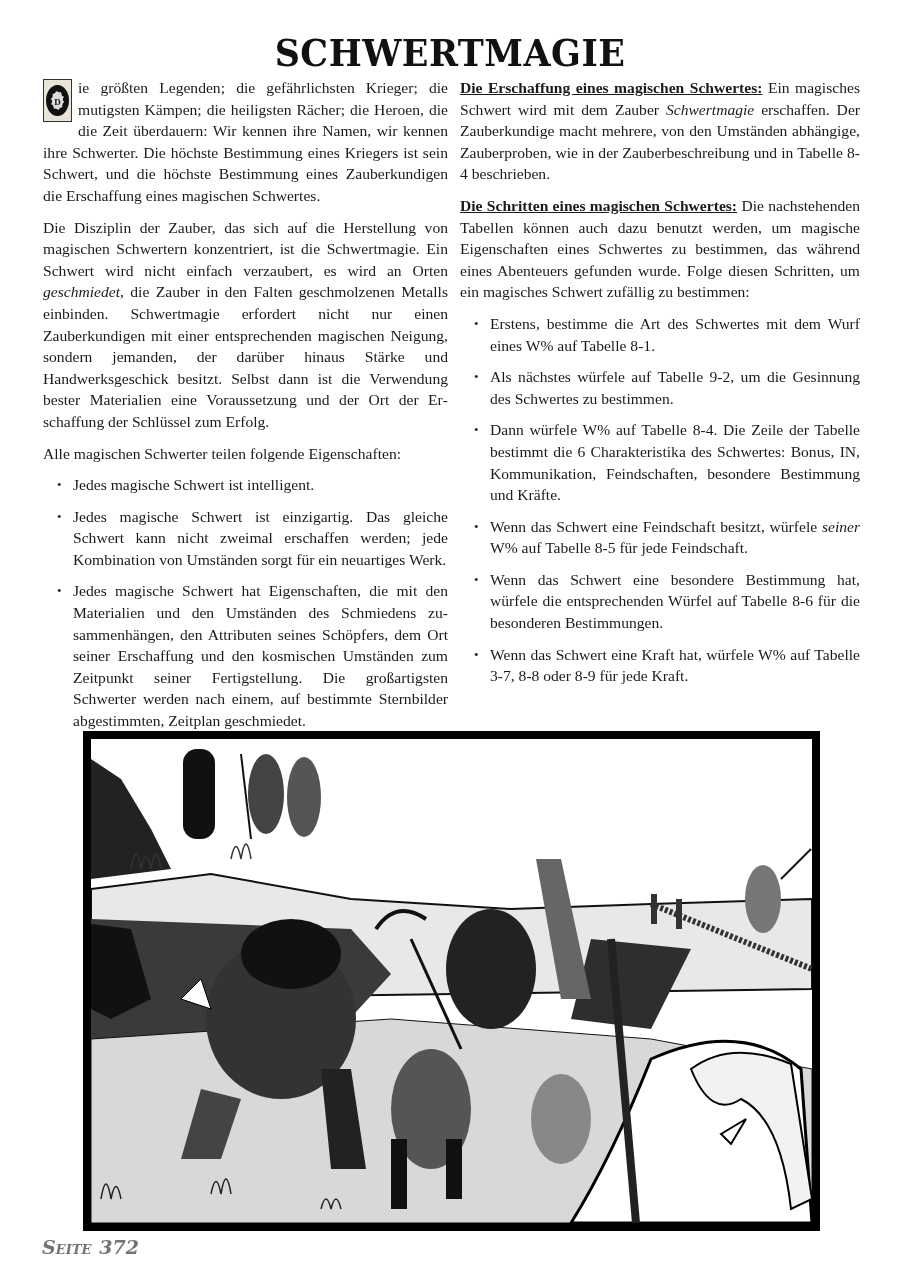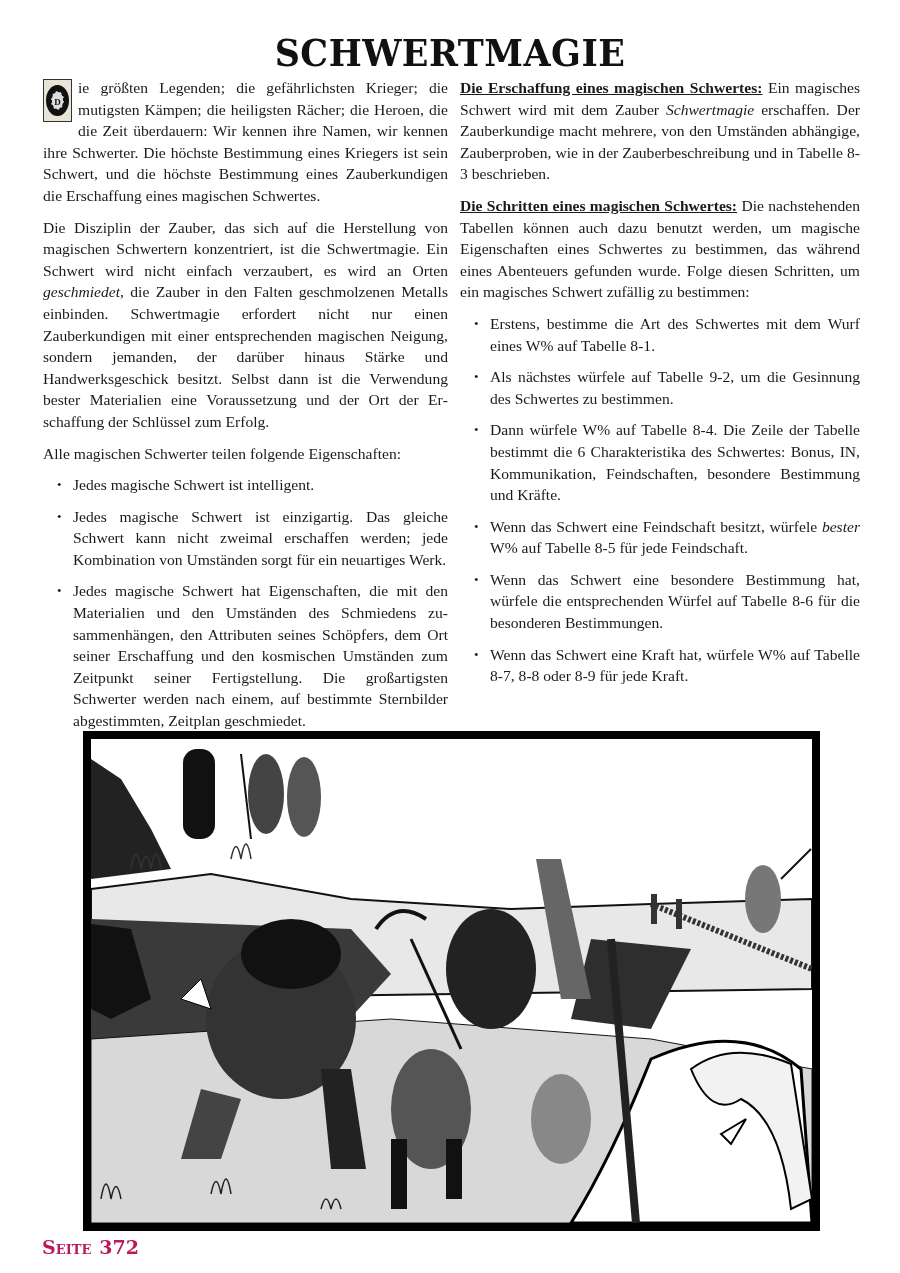--- a/index.html
+++ b/index.html
@@ -22,21 +22,21 @@
                    border-radius: 50%; background: #111; }
   .dropcap .inner { position: absolute; left: 7px; top: 11px; width: 13px; height: 19px;
                     border-radius: 50%; background: #ddd; border: 1px dashed #111; box-sizing: border-box; }
   .dropcap .letter { position: absolute; left: 0; top: 12px; width: 27px; text-align: center;
                      font-size: 9px; font-weight: bold; color: #111; }
   .b { font-weight: bold; text-decoration: underline; }
   .i { font-style: italic; }
   .illus { position: absolute; left: 83px; top: 731px; width: 737px; height: 500px;
            border: 8px solid #000; box-sizing: border-box; background: #fff; overflow: hidden; }
   .footer { position: absolute; left: 42px; top: 1236px; font-family: "DejaVu Serif", serif;
-            font-weight: bold; font-size: 19px; color: #be185d; }
+            font-weight: bold; font-size: 19px; color: #737373; font-style: italic; }
   .footer .sc { font-variant: small-caps; }
   .footer .num { margin-left: 8px; }
 </style>
 </head>
 <body>
 
 <div class="title">SCHWERTMAGIE</div>
 
 <div class="col left">
   <p>
@@ -49,29 +49,29 @@
   <p><span>Die Disziplin der Zauber, das sich auf die Herstellung von magischen Schwertern konzentriert, ist die Schwertmagie. Ein Schwert wird nicht einfach verzaubert, es wird an Or­ten </span><span class="i">geschmiedet</span><span>, die Zauber in den Falten geschmolzenen Metalls einbinden. Schwertmagie erfordert nicht nur einen Zauberkundigen mit einer entsprechenden magischen Nei­gung, sondern jemanden, der darüber hinaus Stärke und Handwerksgeschick besitzt. Selbst dann ist die Verwendung bester Materialien eine Voraussetzung und der Ort der Er­schaffung der Schlüssel zum Erfolg.</span></p>
   <p>Alle magischen Schwerter teilen folgende Eigenschaften:</p>
   <ul>
     <li>Jedes magische Schwert ist intelligent.</li>
     <li>Jedes magische Schwert ist einzigartig. Das gleiche Schwert kann nicht zweimal erschaffen werden; jede Kombination von Umständen sorgt für ein neuartiges Werk.</li>
     <li>Jedes magische Schwert hat Eigenschaften, die mit den Materialien und den Umständen des Schmiedens zu­sammenhängen, den Attributen seines Schöpfers, dem Ort seiner Erschaffung und den kosmischen Umständen zum Zeitpunkt seiner Fertigstellung. Die großartigsten Schwerter werden nach einem, auf bestimmte Sternbil­der abgestimmten, Zeitplan geschmiedet.</li>
   </ul>
 </div>
 
 <div class="col right">
-  <p><span class="b">Die Erschaffung eines magischen Schwertes:</span><span> Ein magisches Schwert wird mit dem Zauber </span><span class="i">Schwertmagie</span><span> erschaffen. Der Zauberkundige macht mehrere, von den Umständen abhän­gige, Zauberproben, wie in der Zauberbeschreibung und in Tabelle 8-3 beschrieben.</span></p>
+  <p><span class="b">Die Erschaffung eines magischen Schwertes:</span><span> Ein magisches Schwert wird mit dem Zauber </span><span class="i">Schwertmagie</span><span> erschaffen. Der Zauberkundige macht mehrere, von den Umständen abhän­gige, Zauberproben, wie in der Zauberbeschreibung und in Tabelle 8-4 beschrieben.</span></p>
   <p><span class="b">Die Schritten eines magischen Schwertes:</span><span> Die nach­stehenden Tabellen können auch dazu benutzt werden, um magische Eigenschaften eines Schwertes zu bestimmen, das während eines Abenteuers gefunden wurde. Folge diesen Schritten, um ein magisches Schwert zufällig zu bestimmen:</span></p>
   <ul>
     <li>Erstens, bestimme die Art des Schwertes mit dem Wurf eines W% auf Tabelle 8-1.</li>
     <li>Als nächstes würfele auf Tabelle 9-2, um die Gesinnung des Schwertes zu bestimmen.</li>
     <li>Dann würfele W% auf Tabelle 8-4. Die Zeile der Tabelle bestimmt die 6 Charakteristika des Schwertes: Bonus, IN, Kommunikation, Feindschaften, besondere Bestim­mung und Kräfte.</li>
-    <li><span>Wenn das Schwert eine Feindschaft besitzt, würfele </span><span class="i">bester</span><span> W% auf Tabelle 8-5 für jede Feindschaft.</span></li>
+    <li><span>Wenn das Schwert eine Feindschaft besitzt, würfele </span><span class="i">seiner</span><span> W% auf Tabelle 8-5 für jede Feindschaft.</span></li>
     <li>Wenn das Schwert eine besondere Bestimmung hat, würfele die entsprechenden Würfel auf Tabelle 8-6 für die besonderen Bestimmungen.</li>
-    <li>Wenn das Schwert eine Kraft hat, würfele W% auf Ta­belle 8-7, 8-8 oder 8-9 für jede Kraft.</li>
+    <li>Wenn das Schwert eine Kraft hat, würfele W% auf Ta­belle 3-7, 8-8 oder 8-9 für jede Kraft.</li>
   </ul>
 </div>
 
 <div class="illus">
   <svg width="721" height="484" viewBox="0 0 721 484" xmlns="http://www.w3.org/2000/svg">
 
     <path d="M0 150 L120 135 L260 160 L420 170 L560 165 L721 160 L721 250 L0 260 Z" fill="#e8e8e8" stroke="#111" stroke-width="2"></path>
 
     <path d="M0 180 L260 190 L300 235 L240 300 L0 310 Z" fill="#3a3a3a"></path>
     <path d="M500 200 L600 210 L560 290 L480 280 Z" fill="#2e2e2e"></path>

